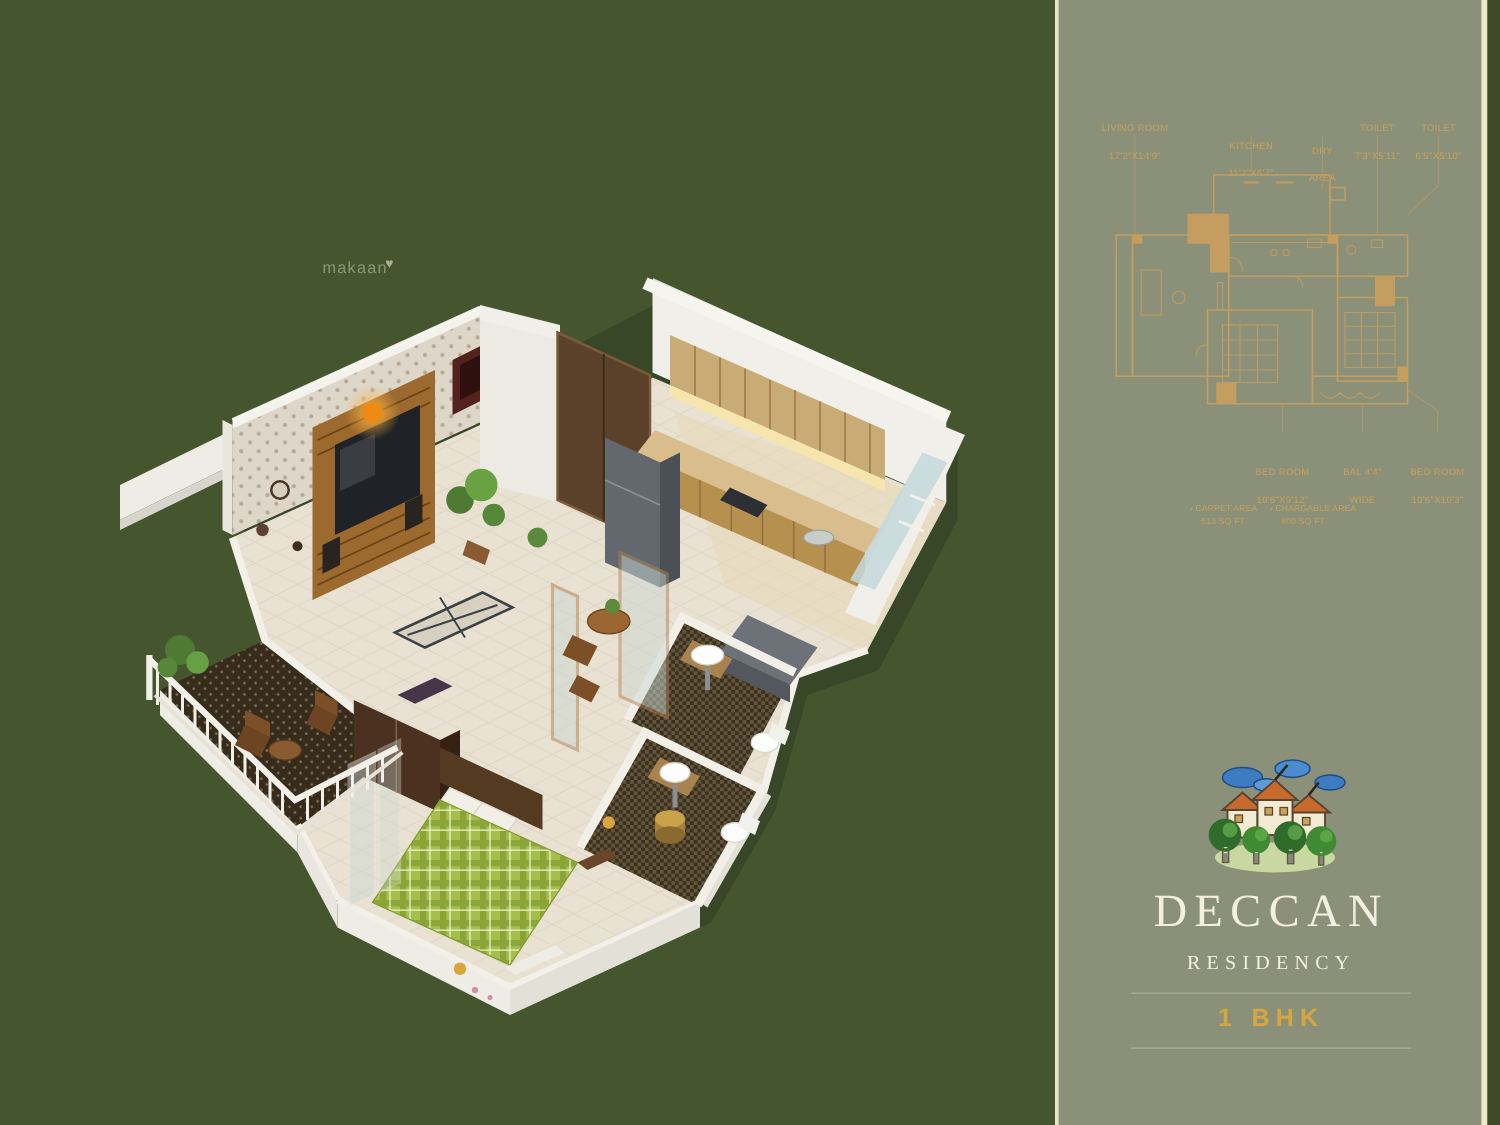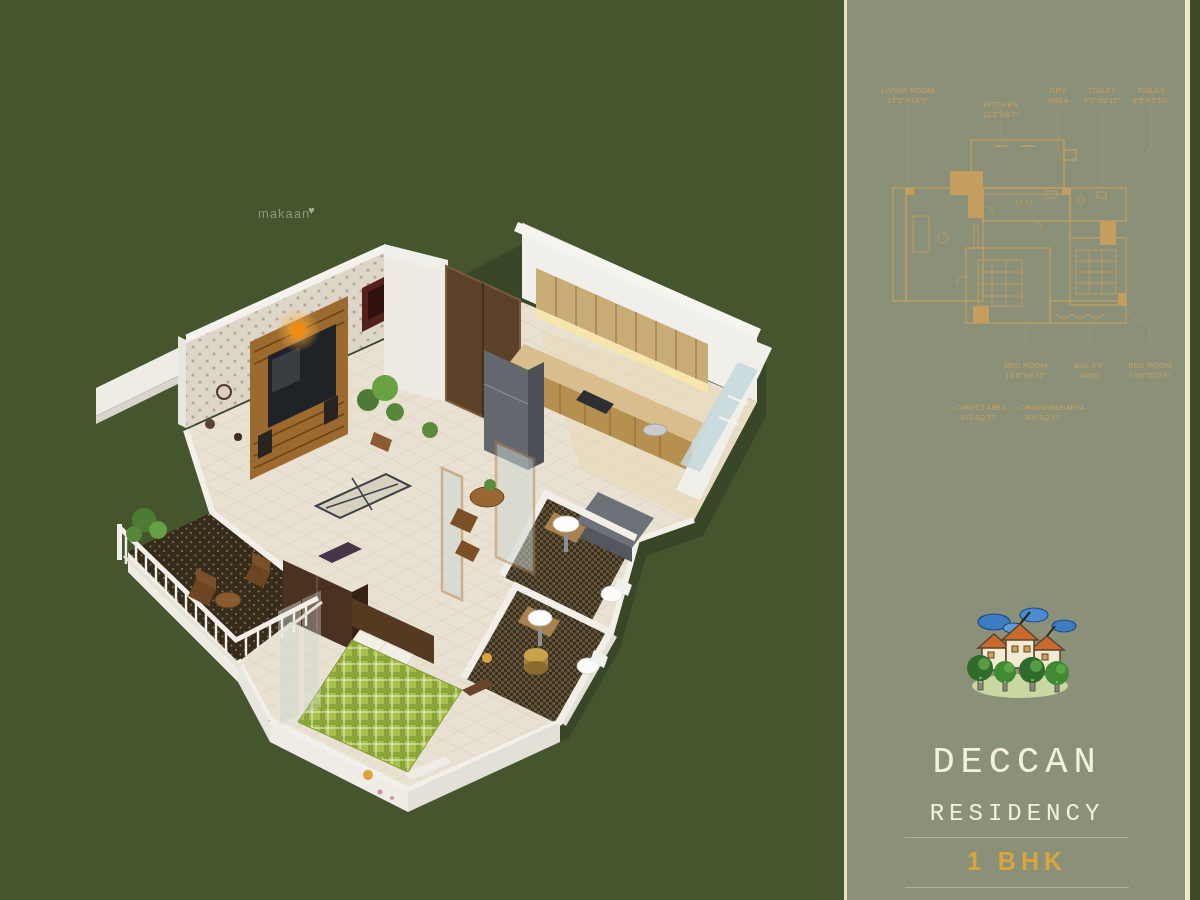--- a/index.html
+++ b/index.html
@@ -7,30 +7,30 @@
          background:#45562f;font-family:"Liberation Sans",sans-serif;}
   svg{display:block}
   
   #panel{position:absolute;left:847px;top:0;width:338px;height:900px;background:#8b9179;}
   #panel-edge-l{position:absolute;left:844px;top:0;width:3px;height:900px;background:#e9e4c4;}
   #panel-edge-r{position:absolute;left:1185px;top:0;width:5px;height:900px;background:#efe9c8;}
   #panel-edge-dark{position:absolute;left:1190px;top:0;width:10px;height:900px;background:#3c4a28;}
   
   .lbl{position:absolute;color:#c9a05c;font-size:7.5px;line-height:10px;letter-spacing:.3px;
        text-align:center;text-transform:uppercase;}
-  .lbl span{display:block;}
+  .lbl span{display:block;margin-top:12px;}
   .note{position:absolute;color:#c9a05c;font-size:6.8px;line-height:9px;letter-spacing:.2px;text-align:left;}
   .note .n2{display:block;padding-left:9px;}
   .note .bullet{font-style:normal;font-size:6px;margin-right:2px;}
   
   #brand{position:absolute;left:877px;top:710px;width:280px;text-align:center;color:#f4f0e0;}
-  #brand .deccan{font-family:Liberation Mono, monospace;font-size:37px;line-height:40px;letter-spacing:6px;margin-top:32px;}
-  #brand .residency{font-family:Liberation Mono, monospace;font-size:24px;line-height:24px;letter-spacing:5px;margin-top:20px;}
+  #brand .deccan{font-family:Liberation Serif, serif;font-size:37px;line-height:40px;letter-spacing:6px;}
+  #brand .residency{font-family:Liberation Serif, serif;font-size:16px;line-height:24px;letter-spacing:5px;margin-top:9px;}
   #brand .rule{width:224px;height:1px;background:rgba(233,228,196,.38);margin:11px auto 0;}
-  #brand .bhk{font-size:25px;font-weight:bold;letter-spacing:5px;color:#d7a63e;margin-top:9px;}
+  #brand .bhk{font-size:20px;font-weight:bold;letter-spacing:5px;color:#d7a63e;margin-top:9px;}
   
   #watermark{position:absolute;left:258px;top:206px;color:rgba(205,215,190,.5);
              font-size:13px;letter-spacing:1px;}
   #watermark .heart{font-size:11px;color:rgba(228,235,218,.6);position:relative;top:-4px;left:-2px;}
   .abs{position:absolute;}
 </style>
 </head>
 <body>
 
 <div id="stage">
@@ -266,21 +266,21 @@
   <div id="panel-edge-dark"></div>
 
   <div class="lbl" style="left:876px;top:86px;width:64px">
     <span>LIVING ROOM</span>
     <span>17'2"X14'9"</span>
   </div>
   <div class="lbl" style="left:972px;top:100px;width:58px">
     <span>KITCHEN</span>
     <span>11'2"X6'7"</span>
   </div>
-  <div class="lbl" style="left:1040px;top:86px;width:36px">
+  <div class="lbl" style="left:1040px;top:104px;width:36px">
     <span>DRY</span>
     <span>AREA</span>
   </div>
   <div class="lbl" style="left:1078px;top:86px;width:48px">
     <span>TOILET</span>
     <span>7'3"X5'11"</span>
   </div>
   <div class="lbl" style="left:1126px;top:86px;width:50px">
     <span>TOILET</span>
     <span>6'5"X5'10"</span>

